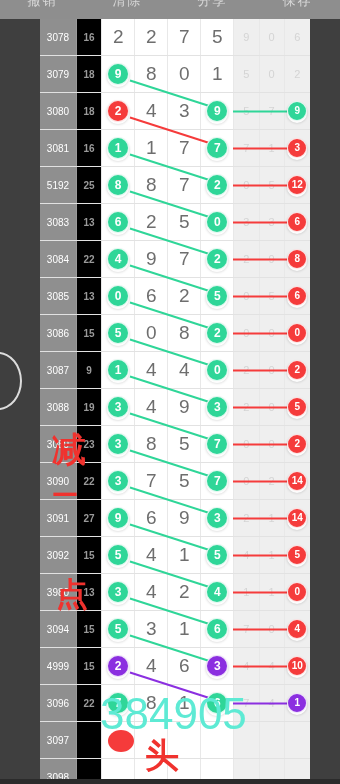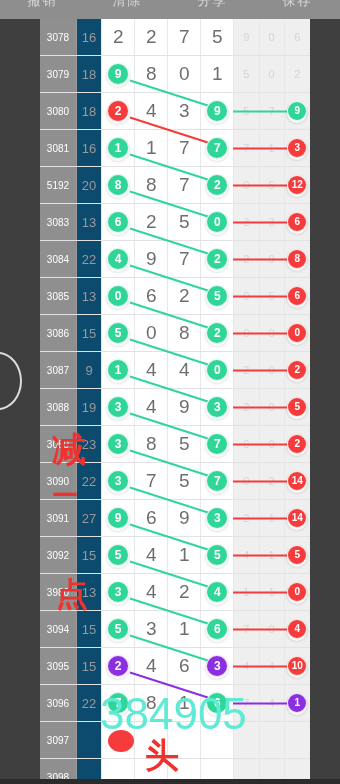--- a/index.html
+++ b/index.html
@@ -37,21 +37,21 @@
   }
   .row.alt{background:#f6f6f6;}
   .row.plain{background:#ffffff;}
   .cell{
     position:relative;display:flex;align-items:center;justify-content:center;
     box-sizing:border-box;border-right:1px solid #e8e8e8;
     height:100%;
   }
   
   .c-idx{width:38px;background:#8f8f8f;color:#ffffff;font-size:10px;border-right:1px solid #9a9a9a;}
-  .c-sum{width:26px;background:#0c4a6e;color:#9a9a9a;font-size:13px;}
+  .c-sum{width:26px;background:#000000;color:#9a9a9a;font-size:10px;font-weight:bold;}
   .c-d{width:34px;font-size:19px;color:#6e6e6e;background:#ffffff;}
   .c-f{width:26px;font-size:11px;color:#d4d4d4;background:#efefef;}
   .c-last{border-right:none;}
 
   
   .ball{
     position:relative;z-index:6;
     width:20px;height:20px;border-radius:50%;
     display:flex;align-items:center;justify-content:center;
     color:#fff;font-size:12px;font-weight:bold;line-height:1;
@@ -194,21 +194,21 @@
             <span class="ball g">7</span>
           </div>
           <div class="cell c-f">7</div>
           <div class="cell c-f">1</div>
           <div class="cell c-f c-last">
             <span class="ball sm r">3</span>
           </div>
         </div>
         <div class="row alt">
           <div class="cell c-idx">5192</div>
-          <div class="cell c-sum">20</div>
+          <div class="cell c-sum">25</div>
           <div class="cell c-d">
             <span class="ball g">8</span>
           </div>
           <div class="cell c-d">8</div>
           <div class="cell c-d">7</div>
           <div class="cell c-d">
             <span class="ball g">2</span>
           </div>
           <div class="cell c-f">0</div>
           <div class="cell c-f">5</div>
@@ -414,21 +414,21 @@
           <div class="cell c-d">
             <span class="ball g">6</span>
           </div>
           <div class="cell c-f">7</div>
           <div class="cell c-f">0</div>
           <div class="cell c-f c-last">
             <span class="ball sm r">4</span>
           </div>
         </div>
         <div class="row plain">
-          <div class="cell c-idx">3095</div>
+          <div class="cell c-idx">4999</div>
           <div class="cell c-sum">15</div>
           <div class="cell c-d">
             <span class="ball p">2</span>
           </div>
           <div class="cell c-d">4</div>
           <div class="cell c-d">6</div>
           <div class="cell c-d">
             <span class="ball p">3</span>
           </div>
           <div class="cell c-f">4</div>

